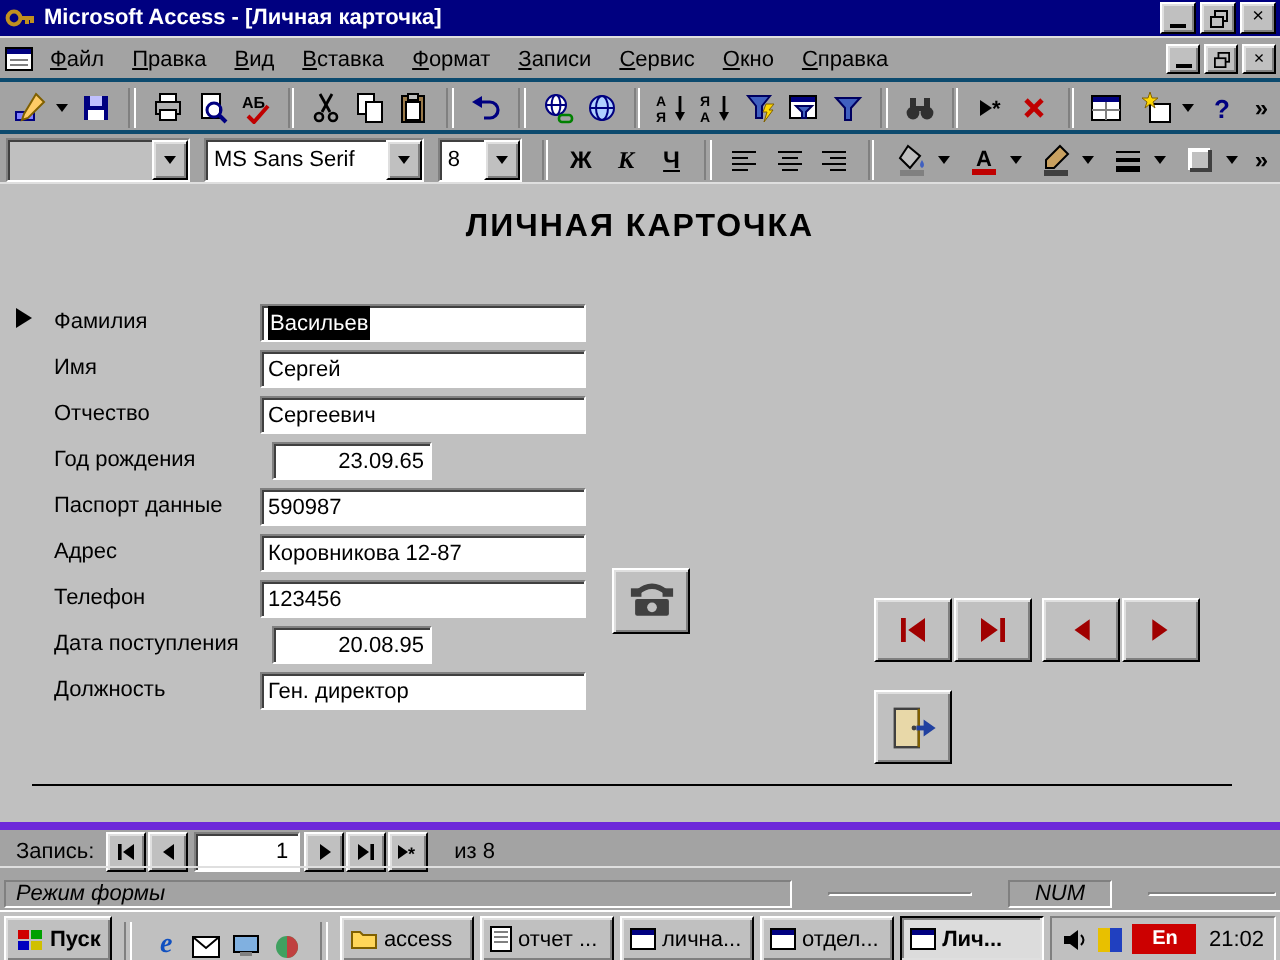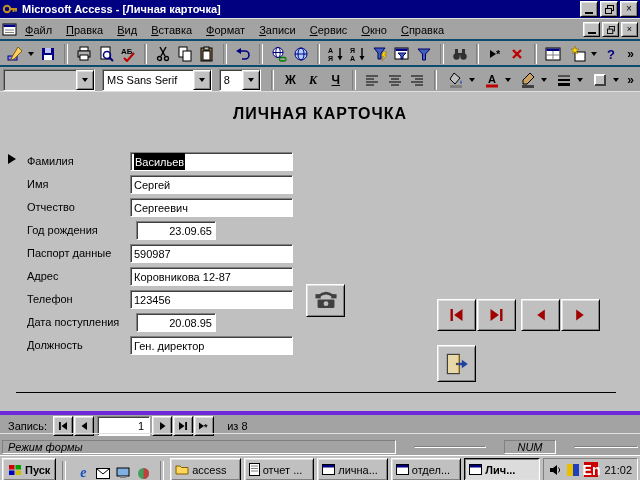--- a/index.html
+++ b/index.html
@@ -99,21 +99,21 @@
            border-top:1px solid #ffffff;display:flex;align-items:flex-end;padding:0 2px;gap:3px;}
   .start-btn{height:21px;display:flex;align-items:center;gap:3px;padding:0 5px;font-weight:bold;}
   .ql{display:flex;align-items:center;gap:4px;padding:0 3px;}
   .ql-icon{width:16px;height:16px;display:flex;align-items:center;justify-content:center;}
   .ie-e{color:#1050c0;font-weight:bold;font-style:italic;font-size:14px;font-family:"Liberation Serif",serif;}
   .task-btn{width:64px;height:21px;display:flex;align-items:center;gap:3px;padding:0 4px;
             white-space:nowrap;overflow:hidden;}
   .task-btn.active{background:#dcdcdc;font-weight:bold;}
   .tray{margin-left:auto;height:21px;display:flex;align-items:center;gap:4px;padding:0 5px;
         border:1px solid;border-color:#808080 #ffffff #ffffff #808080;}
-  .lang-badge{width:14px;height:15px;background:#cc0000;color:#fff;font-size:14px;font-weight:bold;
+  .lang-badge{width:32px;height:15px;background:#cc0000;color:#fff;font-size:10px;font-weight:bold;
               display:flex;align-items:center;justify-content:center;}
   .clock{margin-left:2px;}
 </style>
 </head>
 <body>
 
 <div class="screen">
 
   <div class="titlebar">
     <span>

